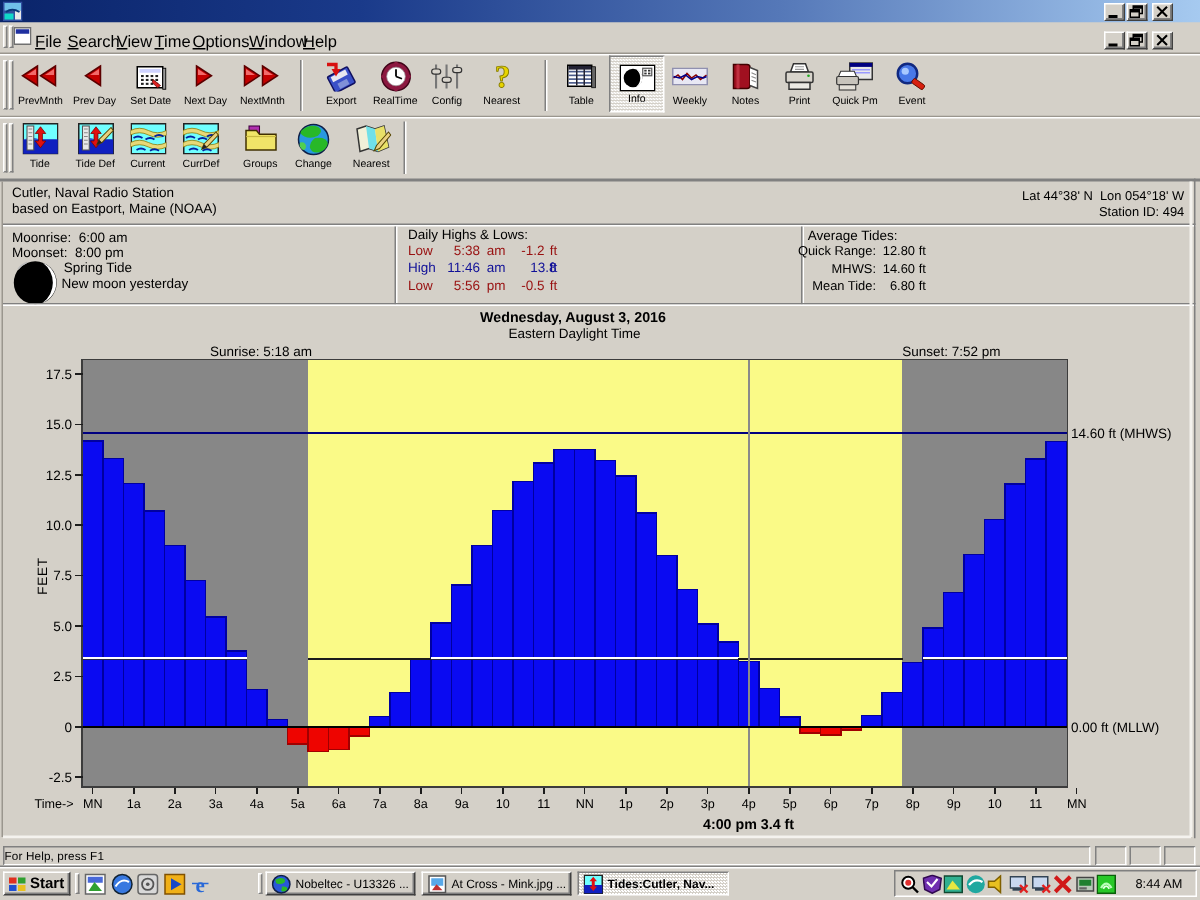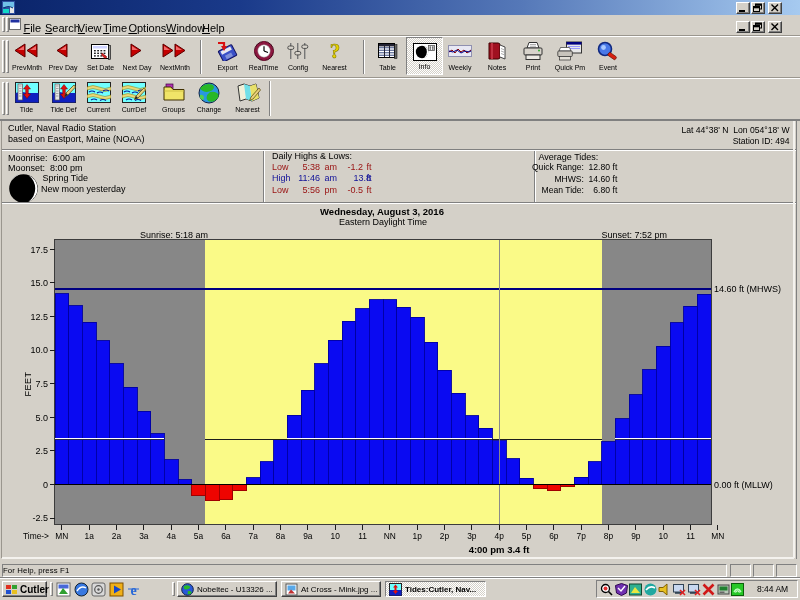--- a/index.html
+++ b/index.html
@@ -612,21 +612,21 @@
 <div class="pane" style="left:753px"></div>
 <div class="pane" style="left:776px"></div>
 <div id="taskbar" class="abs"></div>
 <div class="abs raised" style="left:2px;top:581px;width:45px;height:16px">
       <span style="position:absolute;left:2px;top:1px"><svg width="13" height="13" viewBox="0 0 13 13" style="">
           <rect x="1" y="2" width="5" height="4" fill="#e03020"></rect>
           <rect x="7" y="2" width="5" height="4" fill="#30a030"></rect>
           <rect x="1" y="7" width="5" height="4" fill="#2050d0"></rect>
           <rect x="7" y="7" width="5" height="4" fill="#e8c020"></rect>
         </svg></span>
-      <span style="position:absolute;left:17px;top:2px;font-weight:bold;font-size:10px">Cutler</span>
+      <span style="position:absolute;left:17px;top:2px;font-weight:bold;font-size:10px">Start</span>
     </div>
 <div class="grip" style="left:50px;top:582px;height:14px"></div>
 <div class="abs" style="left:56.0px;top:582px"><svg width="15" height="15" viewBox="0 0 15 15" style="">
         <rect x="1" y="1" width="13" height="13" fill="#fff" stroke="#666"></rect>
         <rect x="2.5" y="2.5" width="10" height="4" fill="#4868d8"></rect>
         <polygon points="3,12 7,6 12,12" fill="#30a030"></polygon>
       </svg></div>
 <div class="abs" style="left:73.5px;top:582px"><svg width="15" height="15" viewBox="0 0 15 15" style="">
         <circle cx="7.5" cy="7.5" r="6.5" fill="#3878e0" stroke="#123"></circle>
         <path d="M3 9 Q7 3 12 6" stroke="#fff" stroke-width="1.4" fill="none"></path>

